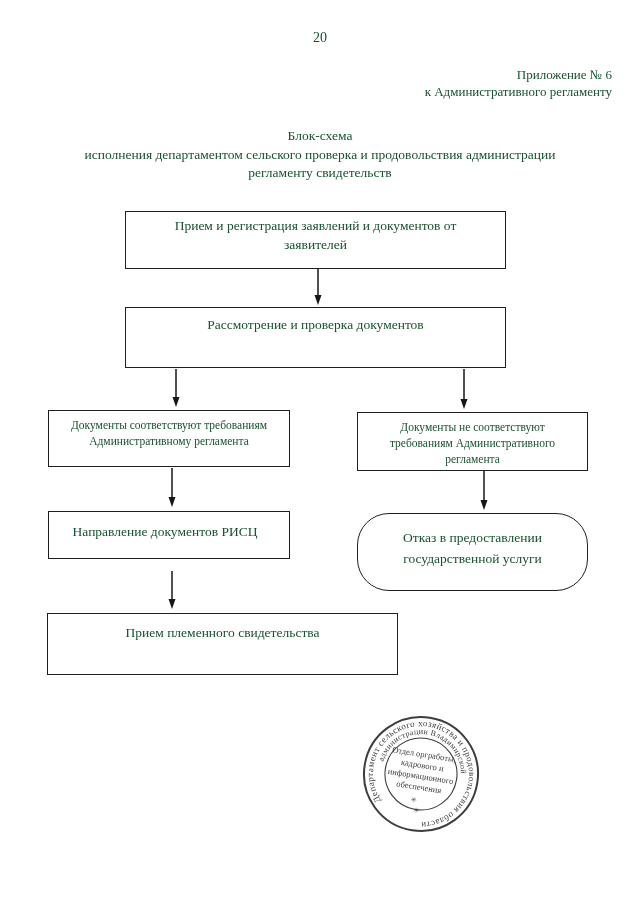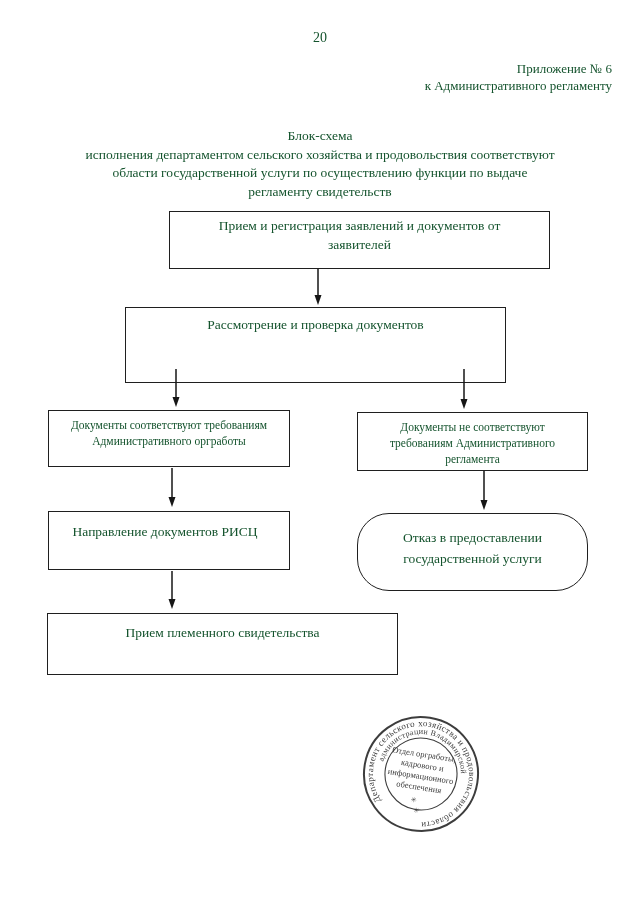--- a/index.html
+++ b/index.html
@@ -10,68 +10,67 @@
     font-family:"Liberation Serif","DejaVu Serif",serif;
     color:#14532d;
     overflow:hidden;
     margin:0 auto;
   }
   .page-number{
     position:absolute;top:30px;left:0;right:0;
     text-align:center;font-size:14px;
   }
   .appendix{
-    position:absolute;top:60px;right:28px;
+    position:absolute;top:66px;right:28px;
     text-align:right;font-size:13px;line-height:17px;
   }
   .doc-title{
     position:absolute;top:127px;left:30px;right:30px;
     text-align:center;font-size:13.5px;line-height:18.5px;
   }
   .doc-title div{white-space:nowrap;}
   .fbox{
     position:absolute;
     border:1.6px solid #1f1f1f;
     background:#ffffff;
     box-sizing:border-box;
     text-align:center;
     font-size:13.5px;line-height:18.5px;
   }
-  .b1{left:125px;top:211px;width:381px;height:58px;padding:5px 30px 2px 30px;margin-left:44px;}
-  .b2{left:125px;top:307px;width:381px;height:76px;padding:8px 30px 0 30px;}
+  .b1{left:125px;top:211px;width:381px;height:58px;padding:5px 30px 2px 30px;}
+  .b2{left:125px;top:307px;width:381px;height:61px;padding:8px 30px 0 30px;}
   .b3{left:48px;top:410px;width:242px;height:57px;padding:6px 14px 0 14px;font-size:11.5px;line-height:16px;}
   .b4{left:357px;top:412px;width:231px;height:59px;padding:6px 22px 0 22px;font-size:11.5px;line-height:16px;}
-  .b5{left:48px;top:511px;width:242px;height:59px;padding:11px 10px 0 2px;}
+  .b5{left:48px;top:511px;width:242px;height:48px;padding:11px 10px 0 2px;}
   .b6{left:357px;top:513px;width:231px;height:78px;padding:13px 26px 0 26px;line-height:21px;border-radius:32px;}
   .b7{left:47px;top:613px;width:351px;height:62px;padding:10px 20px 0 20px;}
   .arrows{position:absolute;left:0;top:0;pointer-events:none;}
   .stamp{position:absolute;left:343px;top:695px;}
 </style>
 </head>
 <body>
 
 <div id="page">
 
   <div class="page-number">20</div>
 
   <div class="appendix">
     <div>Приложение № 6</div>
     <div>к Административного регламенту</div>
   </div>
 
   <div class="doc-title">
     <div>Блок-схема</div>
-    <div>исполнения департаментом сельского хозяйства и продовольствия соответствуют</div>
-    <div>области государственной услуги по осуществлению функции по выдаче</div>
+    <div>исполнения департаментом сельского проверка и продовольствия администрации</div>
     <div>регламенту свидетельств</div>
   </div>
 
   <div class="fbox b1">Прием и регистрация заявлений и документов от заявителей</div>
   <div class="fbox b2">Рассмотрение и проверка документов</div>
-  <div class="fbox b3">Документы соответствуют требованиям Административного оргработы</div>
+  <div class="fbox b3">Документы соответствуют требованиям Административному регламента</div>
   <div class="fbox b4">Документы не соответствуют требованиям Административного регламента</div>
   <div class="fbox b5">Направление документов РИСЦ</div>
   <div class="fbox b6">Отказ в предоставлении государственной услуги</div>
   <div class="fbox b7">Прием племенного свидетельства</div>
 
   <svg class="arrows" width="640" height="905" viewBox="0 0 640 905">
     <g stroke="#161616" stroke-width="1.5" fill="#161616">
       <g>
         <line x1="318" y1="269" x2="318" y2="296"></line>
           <polygon points="314.5,295 321.5,295 318,305" stroke="none"></polygon>

